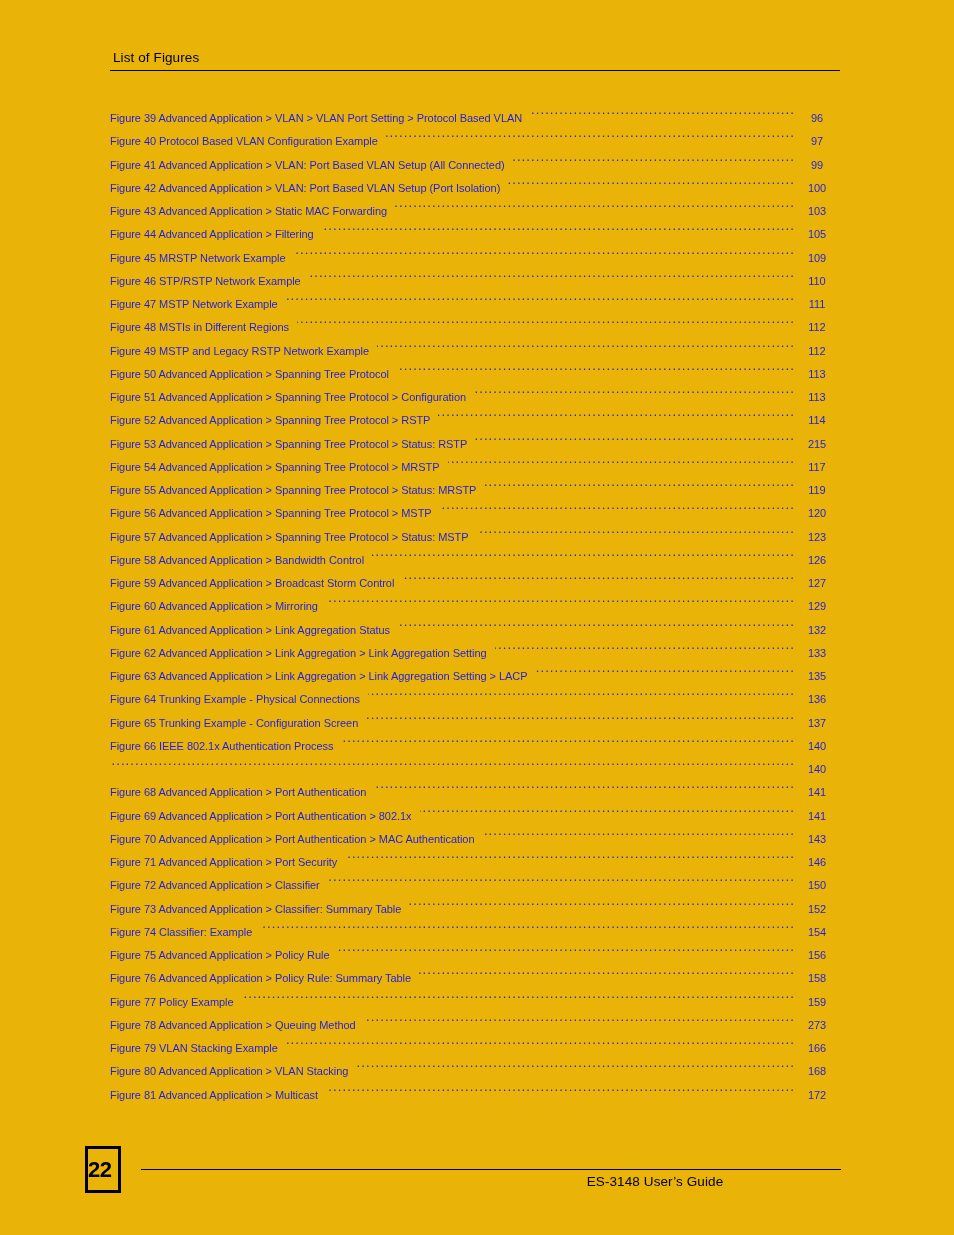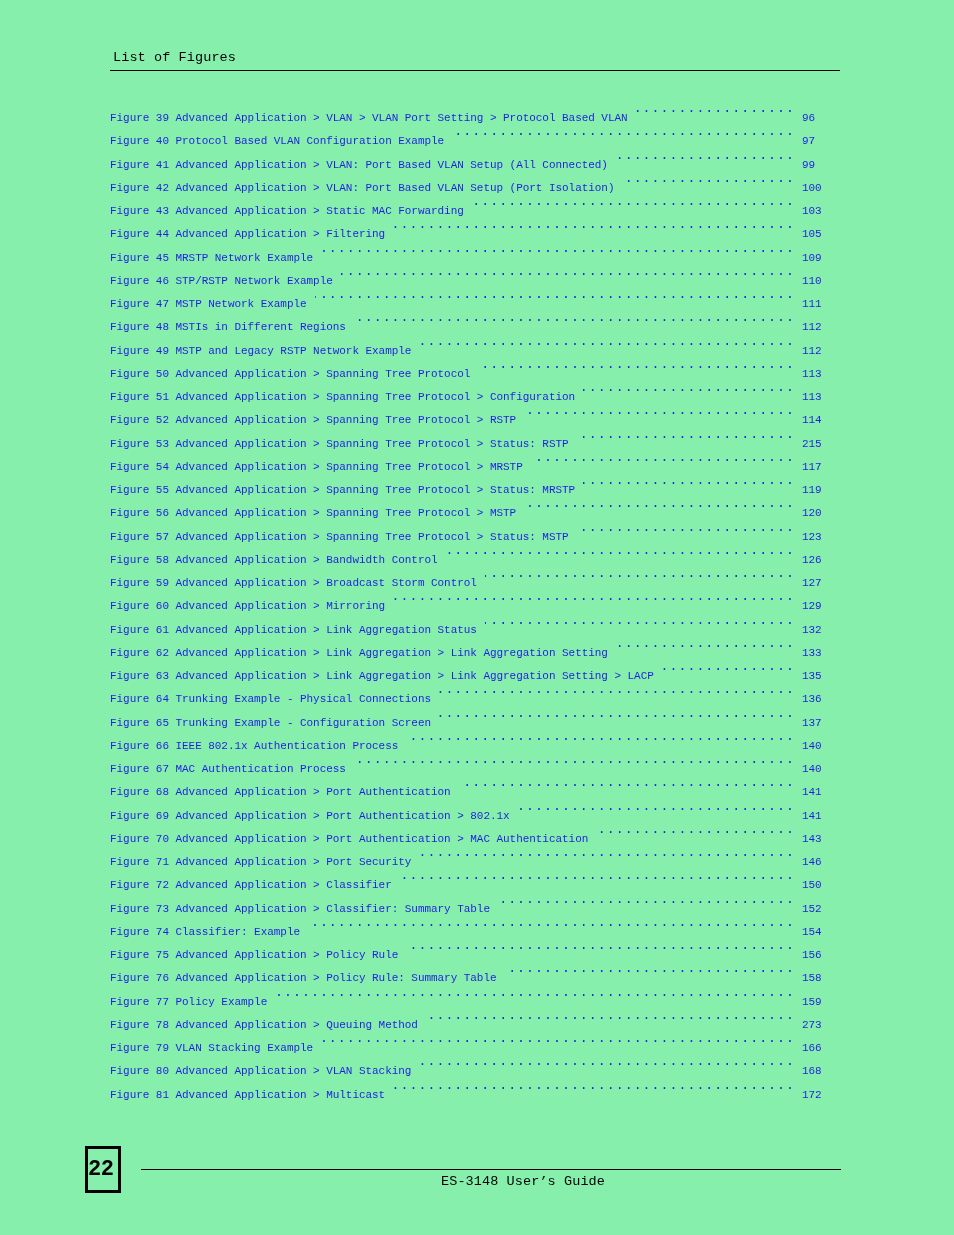--- a/index.html
+++ b/index.html
@@ -4,22 +4,22 @@
 <style>
   html, body {
     margin: 0;
     padding: 0;
     background: #ffffff;
   }
   .page {
     position: relative;
     width: 954px;
     height: 1235px;
-    background: #86efac;
-    font-family: Liberation Mono, monospace;
+    background: #eab308;
+    font-family: Liberation Sans, sans-serif;
     overflow: hidden;
   }
 
   
   .page-header {
     position: absolute;
     left: 110px;
     top: 50px;
     width: 730px;
   }
@@ -70,21 +70,21 @@
     color: #1f1fe0;
     position: absolute;
     right: 0;
     bottom: 0.05em;
     white-space: nowrap;
   }
   
   .fig-page {
     flex: 0 0 auto;
     width: 30px;
-    text-align: left;
+    text-align: center;
     padding-left: 5px;
   }
 
   
   .page-footer {
     position: absolute;
     left: 0;
     top: 1143px;
     width: 954px;
     height: 80px;
@@ -110,24 +110,24 @@
   }
   .footer-rule {
     position: absolute;
     left: 141px;
     top: 26px;
     width: 700px;
     border-bottom: 1.4px solid #000000;
   }
   .footer-guide {
     position: absolute;
-    left: 441px;
+    left: 455px;
     top: 31px;
     width: 400px;
-    text-align: left;
+    text-align: center;
     font-size: 13.5px;
     color: #000000;
     letter-spacing: 0.1px;
   }
 </style>
 </head>
 <body>
 
 <div class="page">
 
@@ -271,21 +271,20 @@
         <span class="fig-label">Figure 65 Trunking Example - Configuration Screen</span>
         <span class="fig-leader"></span>
         <span class="fig-page">137</span>
       </div>
       <div class="fig-entry">
         <span class="fig-label">Figure 66 IEEE 802.1x Authentication Process</span>
         <span class="fig-leader"></span>
         <span class="fig-page">140</span>
       </div>
       <div class="fig-entry">
-        <span class="fig-label">Figure 67 MAC Authentication Process</span>
         <span class="fig-leader"></span>
         <span class="fig-page">140</span>
       </div>
       <div class="fig-entry">
         <span class="fig-label">Figure 68 Advanced Application &gt; Port Authentication</span>
         <span class="fig-leader"></span>
         <span class="fig-page">141</span>
       </div>
       <div class="fig-entry">
         <span class="fig-label">Figure 69 Advanced Application &gt; Port Authentication &gt; 802.1x</span>

